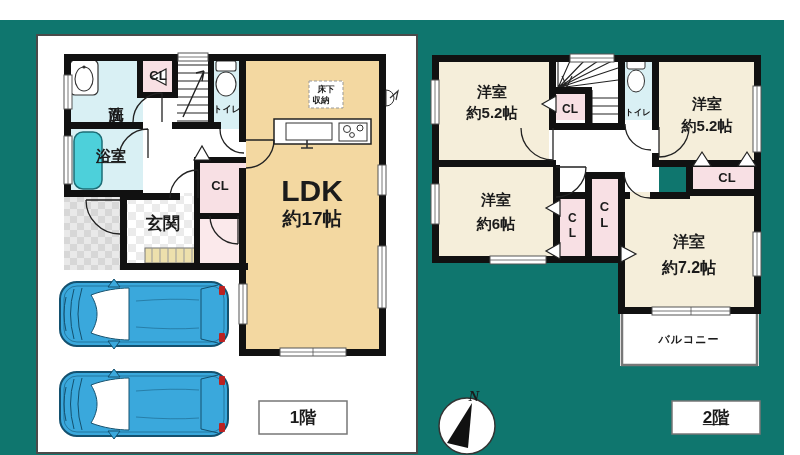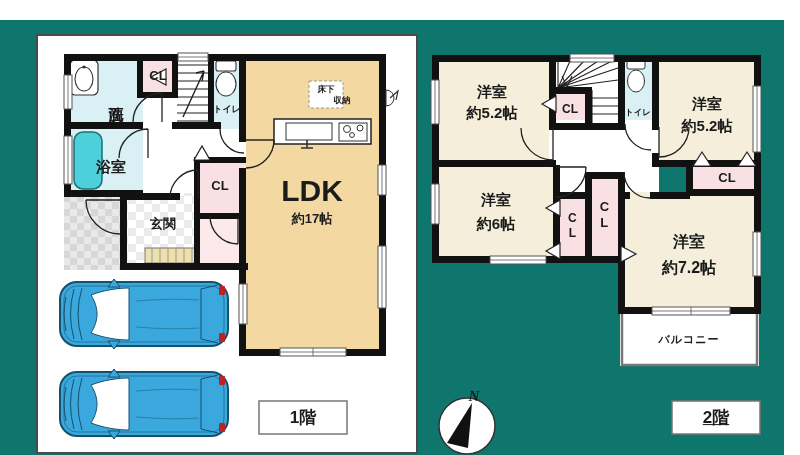--- a/index.html
+++ b/index.html
@@ -4,21 +4,21 @@
 <style>
   html,body{margin:0;padding:0;background:#fff;}
   #stage{position:relative;width:784px;height:455px;background:#0f766e;overflow:hidden;
          font-family:"Liberation Sans","DejaVu Sans",sans-serif;color:#1b1b1b;margin-top:20px;}
   #plan-svg{position:absolute;left:0;top:0;}
   .lbl{position:absolute;transform:translate(-50%,-50%);white-space:nowrap;
        font-weight:bold;color:#1b1b1b;text-align:center;line-height:1.05;}
   .vert{writing-mode:vertical-rl;text-orientation:upright;letter-spacing:1px;}
   .f15{font-size:15px;} .f16{font-size:16px;} .f13{font-size:13px;} .f12{font-size:12px;}
   .f9{font-size:9px;font-weight:bold;} .f8{font-size:8.5px;font-weight:bold;}
-  .ldk1{font-size:30px;} .ldk2{font-size:13px;}
+  .ldk1{font-size:30px;} .ldk2{font-size:19px;}
   .floorbox{font-size:17px;text-align:center;}
   .nlabel{font-family:"Liberation Serif","DejaVu Serif",serif;font-style:italic;font-size:15px;}
   .balc{font-size:11px;letter-spacing:1px;}
 </style>
 </head>
 <body>
 
 <div id="stage">
 
 <svg id="plan-svg" width="800" height="455" viewBox="0 0 800 455">
@@ -233,27 +233,27 @@
     <rect x="161" y="7" width="6" height="9" rx="1" fill="#bb2222"></rect>
     <rect x="161" y="54" width="6" height="9" rx="1" fill="#bb2222"></rect>
     <polygon points="50,8 62,8 56,0" fill="#3AA8DC" stroke="#14516f" stroke-width="1"></polygon>
     <polygon points="50,62 62,62 56,70" fill="#3AA8DC" stroke="#14516f" stroke-width="1"></polygon>
   </g>
 </svg>
 
 <div class="lbl f15 vert" style="left:116px;top:76px;">洗面</div>
 <div class="lbl f13" style="left:158px;top:56px;">CL</div>
 <div class="lbl f9" style="left:227px;top:90px;">トイレ</div>
-<div class="lbl f15" style="left:111px;top:147px;">浴室</div>
-<div class="lbl" style="left:163px;top:204px;font-size:13px;">玄関</div>
+<div class="lbl f15" style="left:111px;top:136px;text-decoration:underline;">浴室</div>
+<div class="lbl" style="left:163px;top:204px;font-size:17px;">玄関</div>
 <div class="lbl f13" style="left:220px;top:166px;">CL</div>
 <div class="lbl ldk1" style="left:312px;top:171px;">LDK</div>
 <div class="lbl ldk2" style="left:312px;top:199px;">約17帖</div>
 <div class="lbl f8" style="left:326px;top:69px;text-align:center;">床下</div>
-<div class="lbl f8" style="left:342px;top:80px;">収納</div>
+<div class="lbl f8" style="left:321px;top:80px;">収納</div>
 <div class="lbl floorbox" style="left:303px;top:398px;">1階</div>
 
 <div class="lbl f15" style="left:492px;top:72px;">洋室</div>
 <div class="lbl f15" style="left:492px;top:93px;">約5.2帖</div>
 <div class="lbl f12" style="left:570px;top:89px;">CL</div>
 <div class="lbl f8" style="left:638px;top:92px;">トイレ</div>
 <div class="lbl f15" style="left:707px;top:84px;">洋室</div>
 <div class="lbl f15" style="left:707px;top:106px;">約5.2帖</div>
 <div class="lbl f13" style="left:727px;top:158px;">CL</div>
 <div class="lbl f15" style="left:496px;top:180px;">洋室</div>

